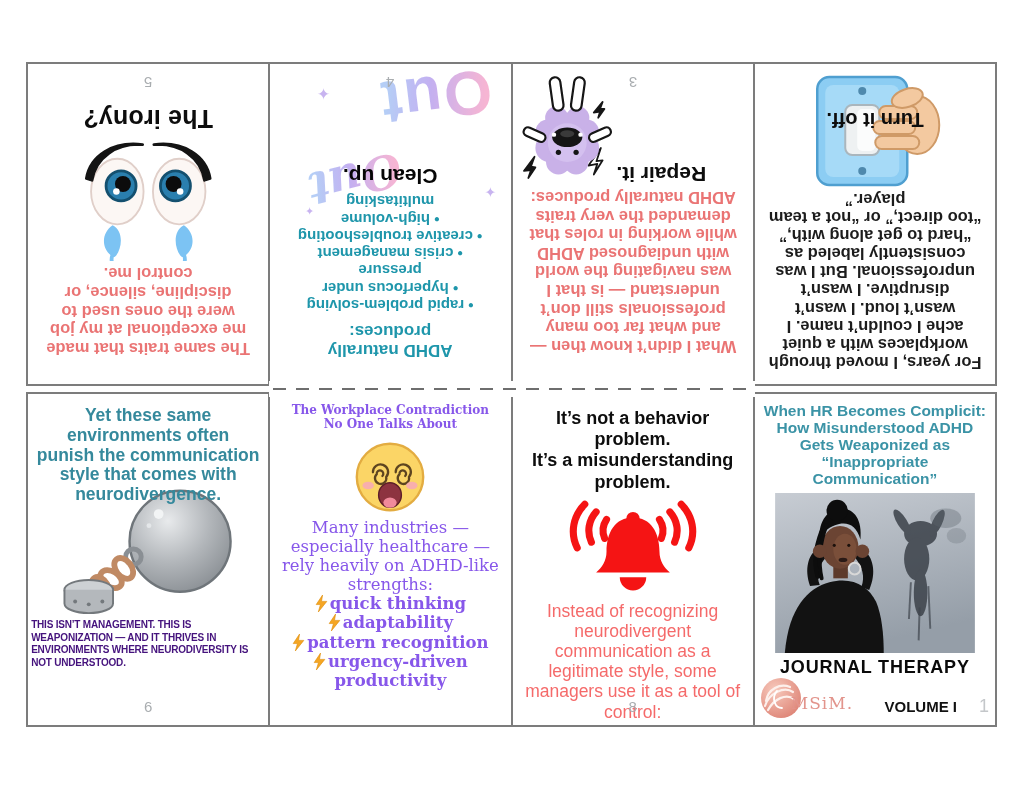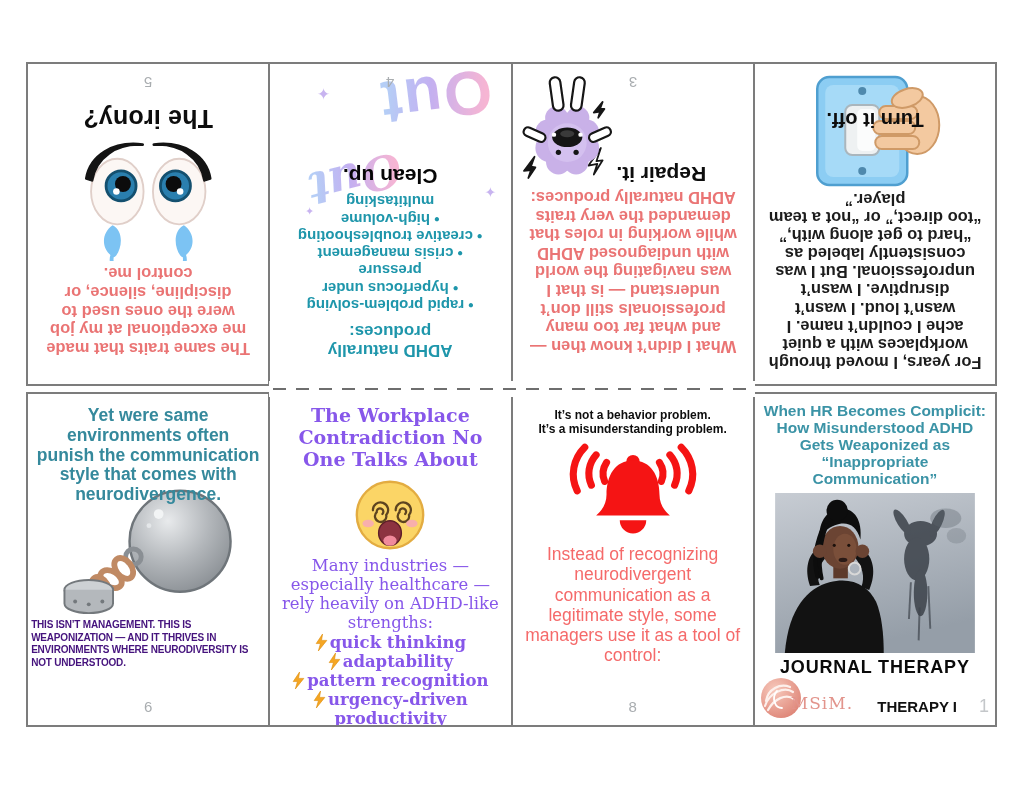--- a/index.html
+++ b/index.html
@@ -49,28 +49,28 @@
   .p2-body { margin:12px auto 0; width:214px; color:#1c1c1c; font-weight:600; font-size:16.5px; line-height:1.1; text-align:center; }
   .p2-switchwrap { position:relative; width:132px; height:120px; margin:0 auto; z-index:1; }
   .p2-title { position:absolute; left:-20px; right:-20px; top:60px; text-align:center; font-size:20px; font-weight:800; color:#0d0d0d; z-index:3; }
 
   
   .p6-heading { margin:12px auto 0; width:224px; color:#35899c; font-weight:800; font-size:17.5px; line-height:1.13; text-align:center; position:relative; z-index:2; }
   .p6-graphic { display:block; margin:-24px auto 0; position:relative; z-index:1; }
   .p6-callout { margin:2px auto 0; width:234px; color:#45137d; font-weight:800; font-size:10px; line-height:1.28; text-align:left; letter-spacing:-.2px; position:relative; z-index:2; }
 
   
-  .p7-title { margin:10px auto 0; width:218px; font-family:"DejaVu Serif", serif; font-weight:700; color:#8757ea; font-size:19px; line-height:1.16; text-align:center; }
+  .p7-title { margin:10px auto 0; width:218px; font-family:"DejaVu Serif", serif; font-weight:700; color:#8757ea; font-size:12px; line-height:1.16; text-align:center; }
   .p7-emoji { display:block; margin:8px auto 0; }
   .p7-body { margin:4px auto 0; width:236px; font-family:"DejaVu Serif", serif; font-weight:400; color:#8757ea; font-size:16.5px; line-height:1.16; text-align:center; }
   .p7-strengths { list-style:none; margin:0 auto; width:220px; font-family:"DejaVu Serif", serif; font-weight:700; color:#8757ea; font-size:16.5px; line-height:1.16; text-align:center; }
   .p7-strengths li svg { vertical-align:-3px; margin-right:2px; }
 
   
-  .p8-title { margin:14px auto 0; width:232px; text-align:center; font-size:12px; font-weight:800; color:#0d0d0d; line-height:1.18; }
+  .p8-title { margin:14px auto 0; width:232px; text-align:center; font-size:18px; font-weight:800; color:#0d0d0d; line-height:1.18; }
   .p8-bell { display:block; margin:0 auto; }
   .p8-body { margin:4px auto 0; width:228px; color:#f56a6a; font-weight:500; font-size:17.5px; line-height:1.15; text-align:center; }
 
   
   .c-title { margin:8px auto 0; width:228px; color:#3b93a6; font-weight:800; font-size:15.5px; line-height:1.1; text-align:center; }
   .c-photo { display:block; margin:6px auto 0; }
   .c-brand { text-align:center; font-size:18px; font-weight:900; letter-spacing:.8px; color:#0a0a0a; margin-top:4px; }
   .c-logo { position:absolute; left:5px; bottom:6px; }
   .c-msim { position:absolute; left:36px; bottom:12px; font-family:"DejaVu Serif", serif; color:#e2948c; font-size:17px; letter-spacing:1px; }
   .c-volume { position:absolute; right:38px; bottom:10px; font-size:15px; font-weight:700; color:#111; }
@@ -190,21 +190,21 @@
           <div class="p2-title">Turn it off.</div>
         </div>
         <div class="pagenum">2</div>
       </div>
     </div>
   </div>
 
   <div class="row row-bottom">
 
     <div class="panel">
-      <div class="p6-heading">Yet were same environments often punish the communication style that comes with neurodivergence.</div>
+      <div class="p6-heading">Yet these same environments often punish the communication style that comes with neurodivergence.</div>
       <svg class="p6-graphic" width="186" height="136" viewBox="0 0 190 140">
         <defs>
           <radialGradient id="ballg" cx="38%" cy="30%" r="75%">
             <stop offset="0%" stop-color="#e8eaec"></stop>
               <stop offset="55%" stop-color="#b2b6ba"></stop>
               <stop offset="100%" stop-color="#8b9095"></stop>
           </radialGradient>
         </defs>
         <circle cx="128" cy="62" r="52" fill="url(#ballg)" stroke="#6f757a" stroke-width="2.5"></circle>
         <circle cx="106" cy="34" r="5" fill="#f2f4f5"></circle>
@@ -328,19 +328,19 @@
         </defs>
         <circle cx="21" cy="21" r="20" fill="url(#logoG)"></circle>
         <g stroke="#fdf0ec" stroke-width="2.2" fill="none" stroke-linecap="round">
           <path d="M6,24 C8,12 20,6 30,10"></path>
           <path d="M5,29 C9,16 24,9 33,15"></path>
           <path d="M8,33 C14,22 26,16 34,22"></path>
         </g>
         <path d="M17,14 C14,17 13,22 15,26 C16,29 19,31 22,31" stroke="#fff" stroke-width="1.8" fill="none" stroke-linecap="round"></path>
       </svg>
       <div class="c-msim">MSiM.</div>
-      <div class="c-volume">THERAPY I</div>
+      <div class="c-volume">VOLUME I</div>
       <div class="c-num">1</div>
     </div>
   </div>
 
   <div class="cutline"></div>
 </div>
 
 </body></html>

